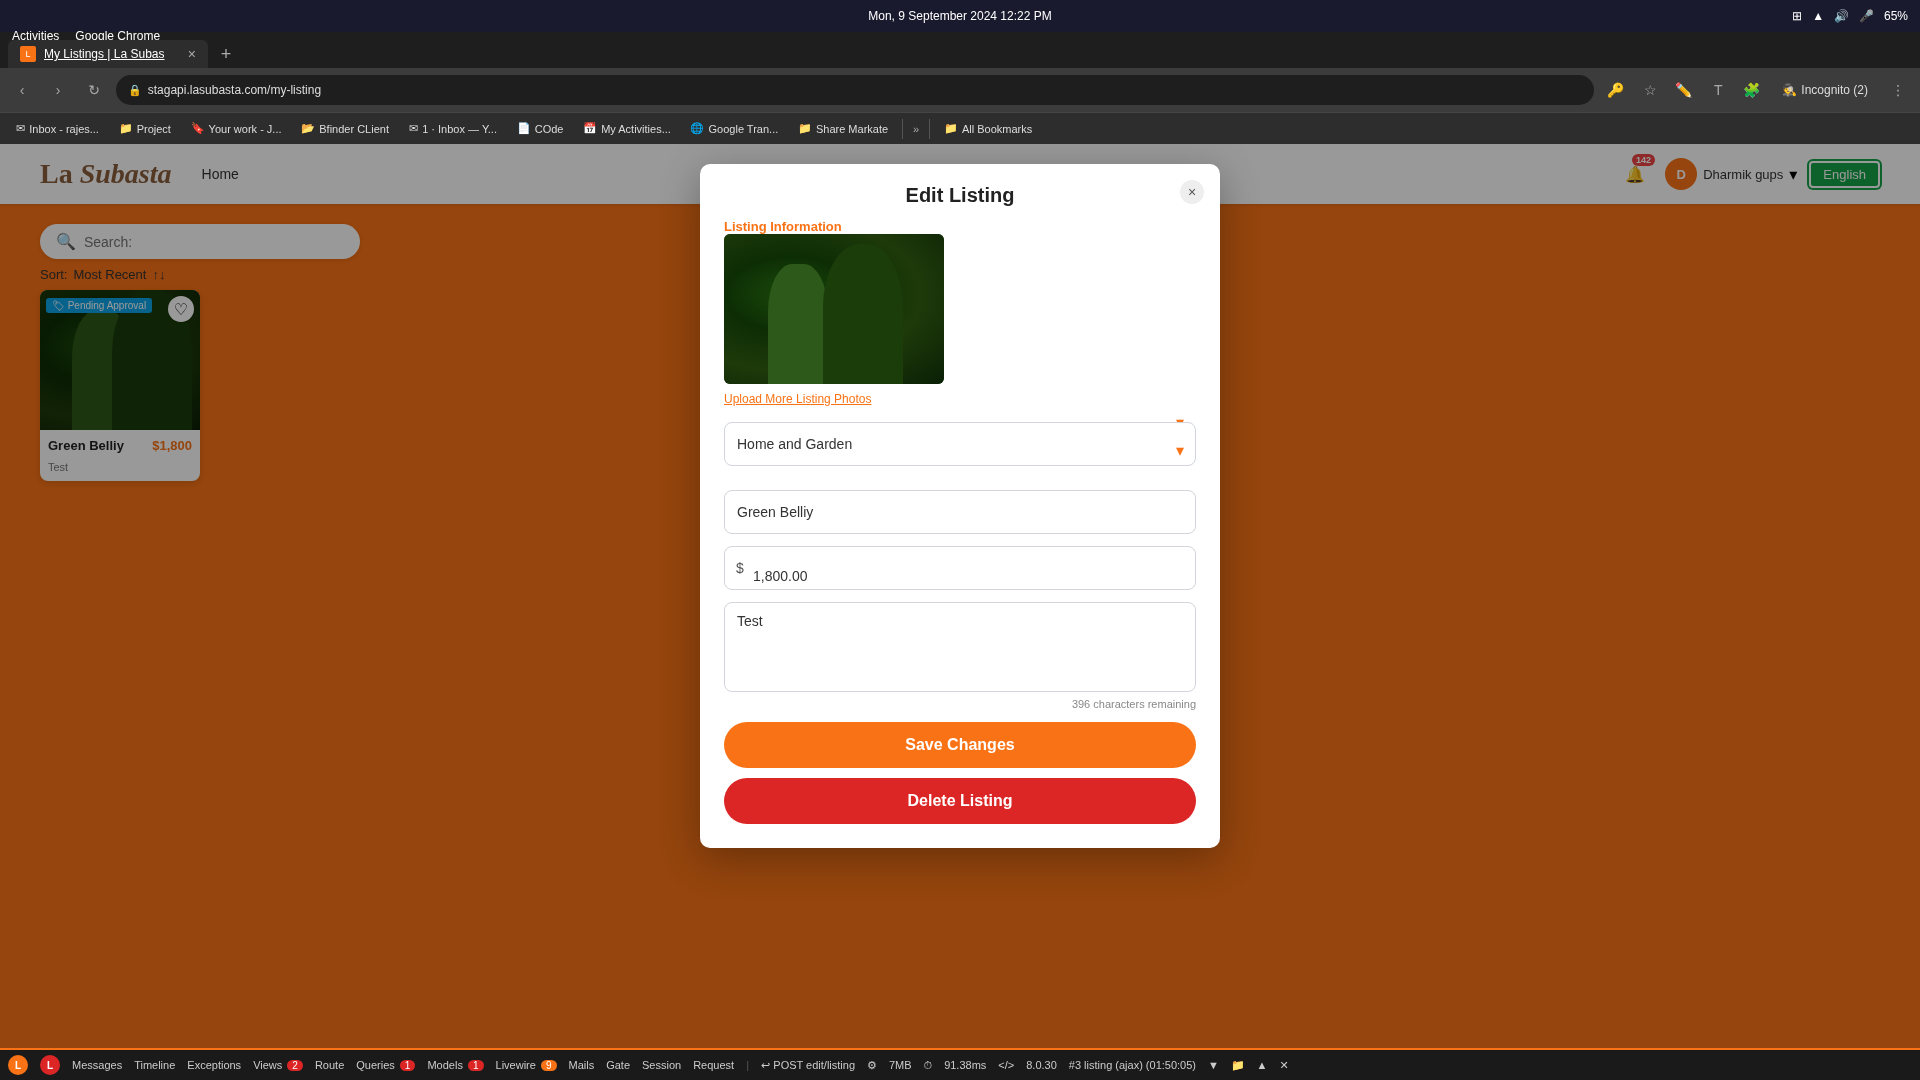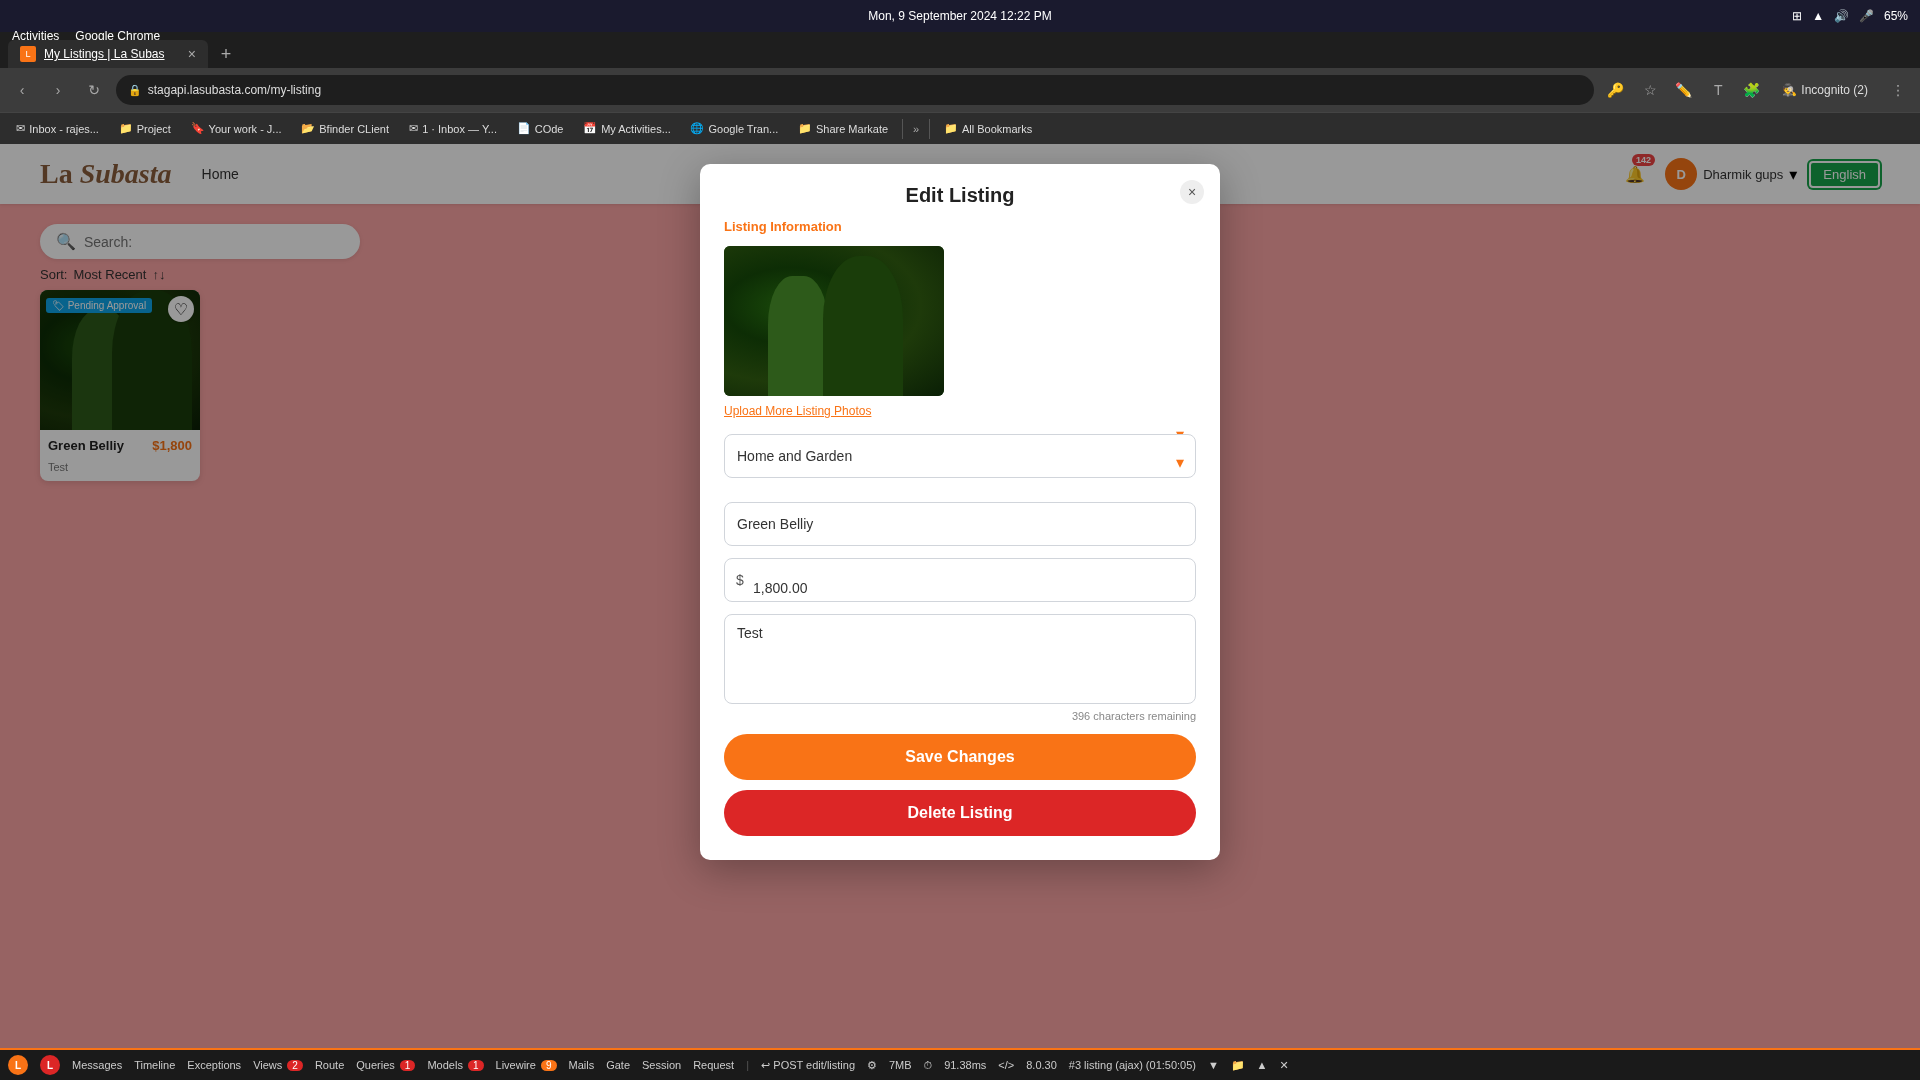--- a/index.html
+++ b/index.html
@@ -29,21 +29,21 @@
     .toolbar-icon { width: 28px; height: 28px; display: flex; align-items: center; justify-content: center; color: #aaa; font-size: 14px; cursor: pointer; border-radius: 4px; }
     .incognito-btn { height: 26px; padding: 0 10px; background: transparent; border: none; color: #ddd; font-size: 12px; cursor: pointer; display: flex; align-items: center; gap: 4px; }
 
     
     .bookmarks-bar { height: 32px; background: #2d2d2d; display: flex; align-items: center; padding: 0 8px; gap: 4px; border-top: 1px solid #444; overflow: hidden; }
     .bookmark-item { height: 24px; padding: 0 8px; display: flex; align-items: center; gap: 4px; color: #ddd; font-size: 11px; border-radius: 4px; cursor: pointer; white-space: nowrap; }
     .bookmark-separator { width: 1px; height: 20px; background: #555; margin: 0 2px; }
     .bookmark-more { color: #aaa; font-size: 11px; cursor: pointer; padding: 0 4px; }
 
     
-    .page-content { width: 100%; height: calc(1080px - 32px - 36px - 44px - 32px - 32px); background: #fca5a5; position: relative; overflow: hidden; }
+    .page-content { width: 100%; height: calc(1080px - 32px - 36px - 44px - 32px - 32px); background: #f97316; position: relative; overflow: hidden; }
 
     
     .site-header { width: 100%; height: 60px; background: #fff; display: flex; align-items: center; padding: 0 40px; gap: 30px; box-shadow: 0 1px 3px rgba(0,0,0,0.1); position: relative; z-index: 1; }
     .site-logo { font-size: 28px; font-weight: bold; color: #8B5E3C; font-family: Georgia, serif; }
     .site-nav { display: flex; gap: 20px; font-size: 14px; color: #333; }
     .site-nav a { color: #333; text-decoration: none; cursor: pointer; }
     .header-right { margin-left: auto; display: flex; align-items: center; gap: 12px; }
     .notification-btn { position: relative; width: 36px; height: 36px; display: flex; align-items: center; justify-content: center; cursor: pointer; }
     .notification-badge { position: absolute; top: -2px; right: -2px; background: #ef4444; color: white; border-radius: 6px; font-size: 9px; padding: 1px 4px; font-weight: bold; }
     .user-btn { display: flex; align-items: center; gap: 6px; cursor: pointer; }
@@ -68,21 +68,21 @@
     .card-price { font-size: 13px; font-weight: 600; color: #f97316; }
     .card-desc { padding: 0 8px 8px; font-size: 11px; color: #777; }
 
     
     .modal-overlay { position: absolute; top: 0; left: 0; width: 100%; height: 100%; background: rgba(0,0,0,0.4); display: flex; align-items: flex-start; justify-content: center; padding-top: 20px; z-index: 100; }
     .modal { width: 520px; background: #fff; border-radius: 10px; box-shadow: 0 10px 40px rgba(0,0,0,0.3); overflow: hidden; max-height: 740px; overflow-y: auto; }
     .modal-header { padding: 20px 24px 12px; display: flex; justify-content: center; position: relative; }
     .modal-title { font-size: 20px; font-weight: 600; color: #222; }
     .modal-close { position: absolute; right: 16px; top: 16px; width: 24px; height: 24px; background: #eee; border-radius: 50%; display: flex; align-items: center; justify-content: center; cursor: pointer; font-size: 14px; color: #555; border: none; }
     .modal-body { padding: 0 24px 24px; }
-    .listing-info-label { color: #f97316; font-size: 13px; font-weight: 600; margin-bottom: 12px; }
+    .listing-info-label { color: #f97316; font-size: 13px; font-weight: 600; }
 
     .listing-image-preview { width: 220px; height: 150px; border-radius: 6px; overflow: hidden; margin-bottom: 8px; }
     .listing-image-preview-inner { width: 100%; height: 100%; background: #2d5a27; }
     .upload-link { font-size: 12px; color: #f97316; text-decoration: underline; cursor: pointer; display: block; margin-bottom: 16px; }
 
     .form-select { width: 100%; height: 44px; border: 1.5px solid #d1d5db; border-radius: 8px; padding: 0 12px; font-size: 14px; color: #333; background: #fff; appearance: none; cursor: pointer; margin-bottom: 12px; position: relative; }
     .select-wrapper { position: relative; margin-bottom: 12px; }
     .select-wrapper select { width: 100%; height: 44px; border: 1.5px solid #d1d5db; border-radius: 8px; padding: 0 36px 0 12px; font-size: 14px; color: #333; background: #fff; appearance: none; cursor: pointer; outline: none; }
     .select-arrow { position: absolute; right: 12px; top: 50%; transform: translateY(-50%); pointer-events: none; color: #f97316; font-size: 16px; }
     .form-input { width: 100%; height: 44px; border: 1.5px solid #d1d5db; border-radius: 8px; padding: 0 12px; font-size: 14px; color: #333; margin-bottom: 12px; outline: none; }

